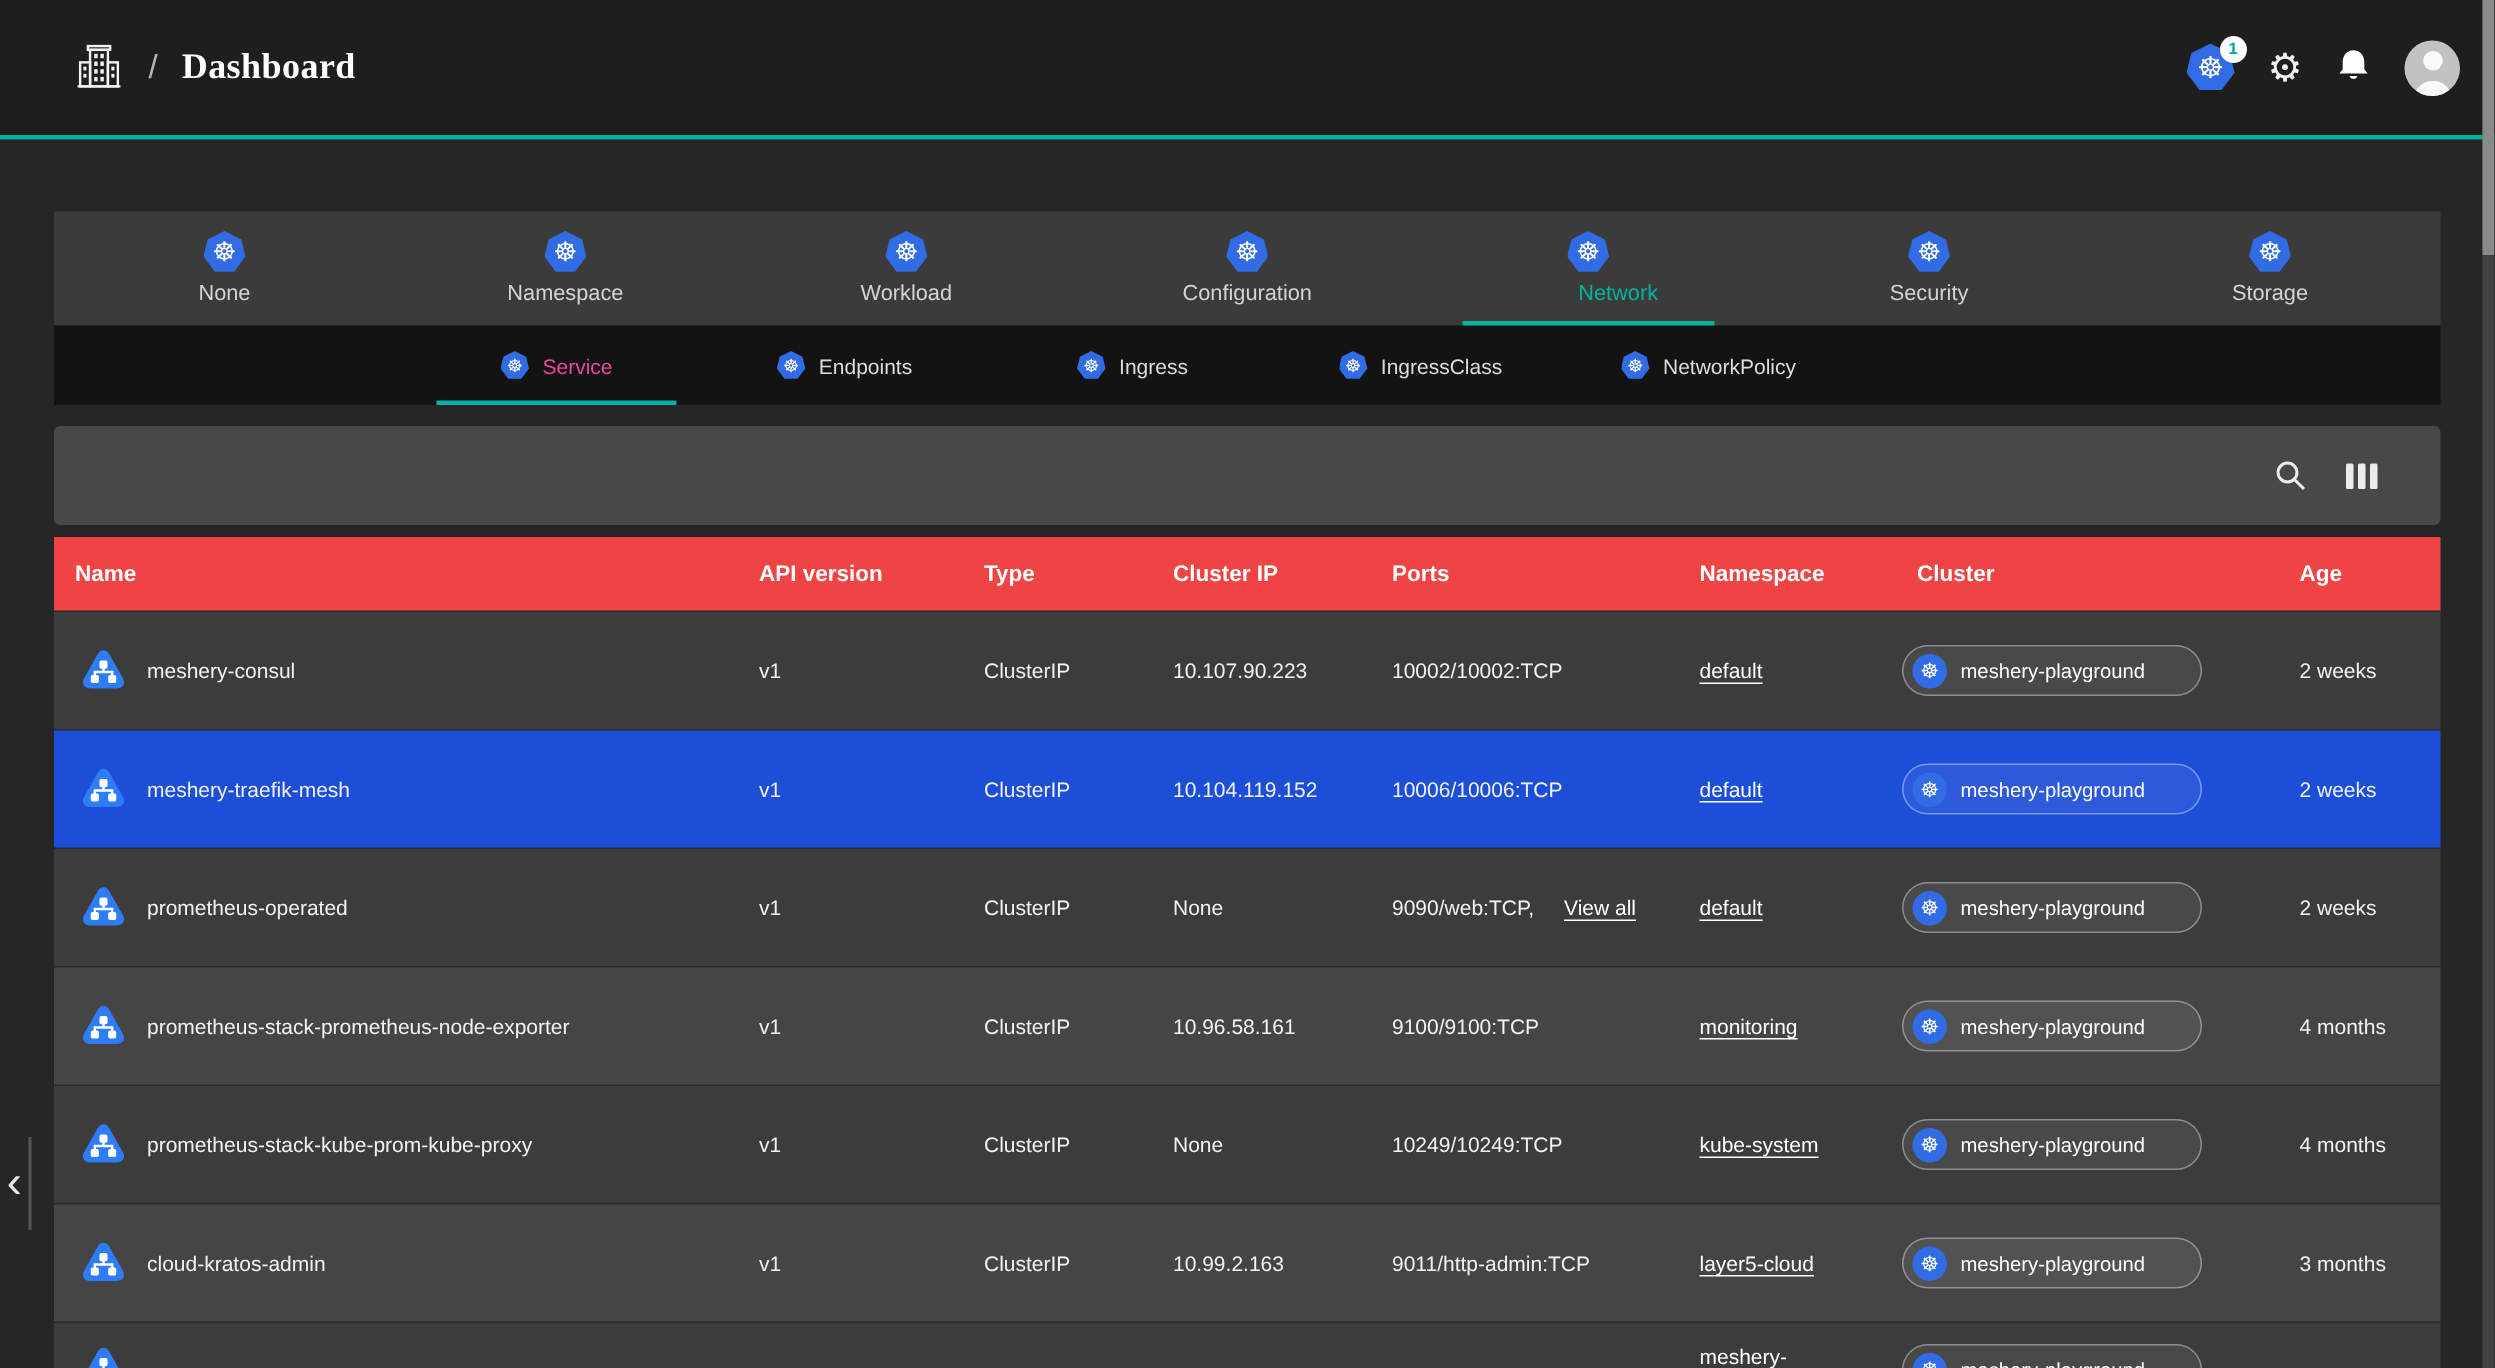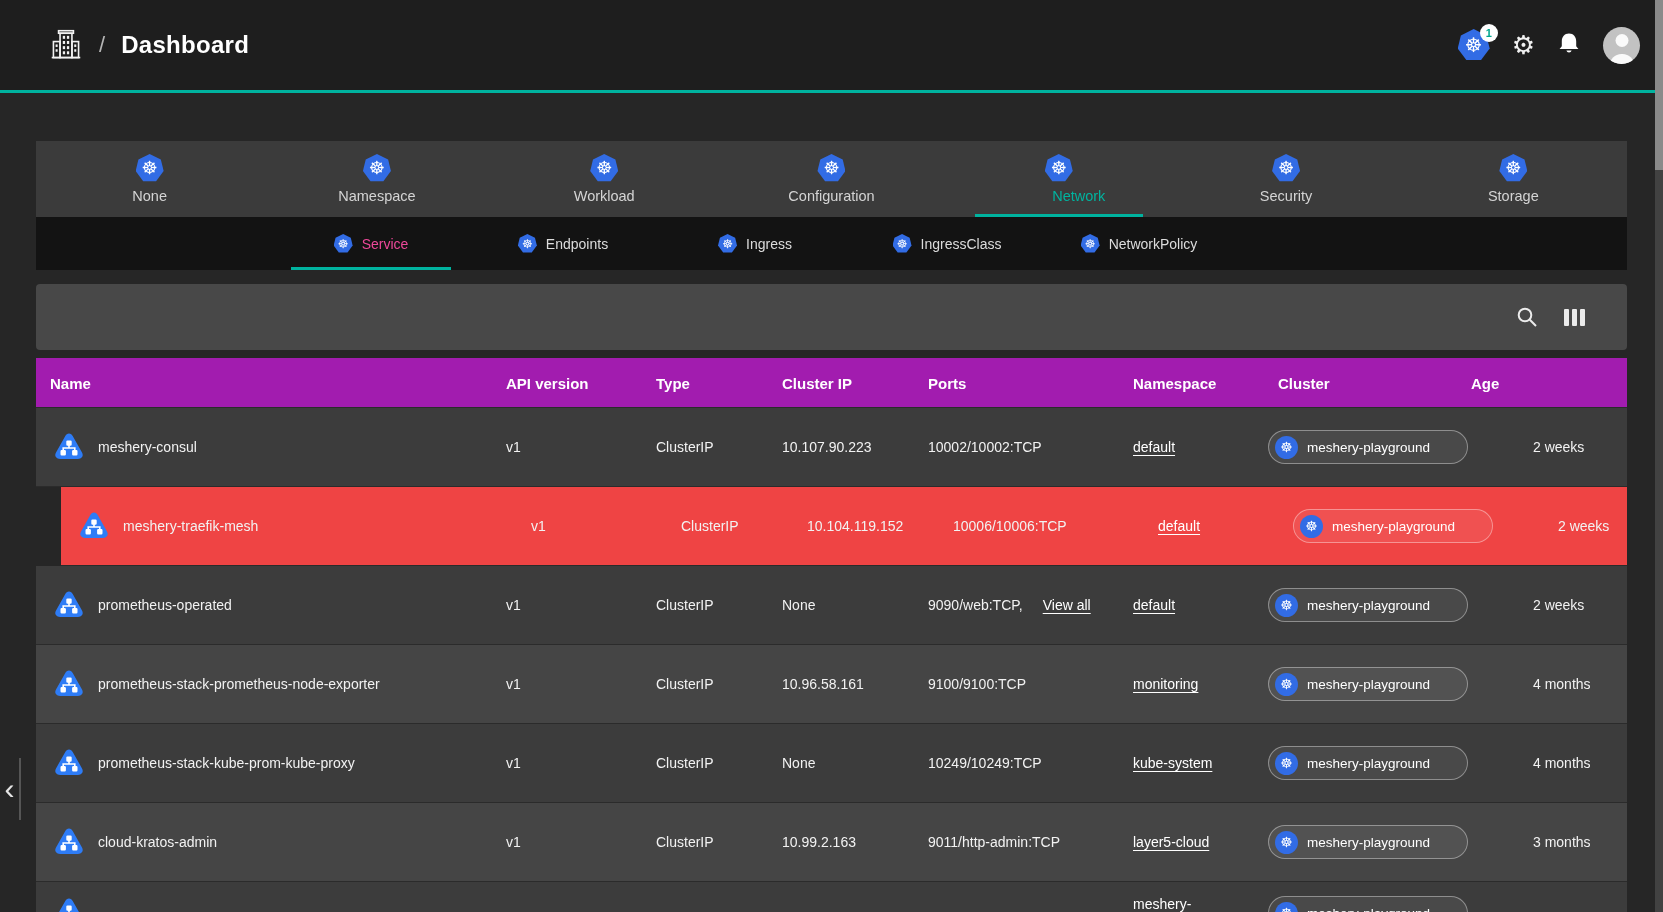--- a/index.html
+++ b/index.html
@@ -10,21 +10,21 @@
     color:#eaeaea;
   }
   
   .appbar{
     position:absolute;top:0;left:0;width:100%;height:93px;
     background:#1e1e1e;border-bottom:3px solid #00B39F;
     display:flex;align-items:center;padding:0 23px 0 51px;box-sizing:border-box;
   }
   .org-icon{width:30px;height:32px;flex:0 0 auto;}
   .crumb-sep{color:#b5b5b5;font-size:22px;margin:0 16px 0 18px;}
-  .page-title{color:#ffffff;font-size:24px;font-weight:700;letter-spacing:.3px;}
+  .page-title{color:#ffffff;font-size:24px;font-weight:700;letter-spacing:.3px;font-family:Liberation Serif, serif;}
   .appbar-right{margin-left:auto;display:flex;align-items:center;gap:22px;}
   .ctx-wrap{position:relative;width:32px;height:32px;}
   .hepta{
     background:#326CE5;display:flex;align-items:center;justify-content:center;
     clip-path:polygon(50% 0%,90% 20%,100% 61%,73% 97%,27% 97%,0% 61%,10% 20%);
     color:#fff;
   }
   .ctx-k8s{width:32px;height:32px;font-size:20px;}
   .ctx-badge{
     position:absolute;top:-5px;right:-8px;width:18px;height:18px;border-radius:50%;
@@ -71,32 +71,32 @@
   .toolbar{
     margin-top:14px;height:66px;background:#484848;border-radius:4px;
     display:flex;align-items:center;justify-content:flex-end;gap:26px;
     padding-right:42px;box-sizing:border-box;
   }
   .search-icon{width:22px;height:22px;cursor:pointer;}
   .cols-icon{display:flex;gap:2.5px;cursor:pointer;}
   .cols-icon i{width:5.5px;height:17px;background:#ececec;border-radius:1px;}
   
   .thead{
-    margin-top:8px;height:49px;background:#a21caf;position:relative;
+    margin-top:8px;height:49px;background:#ef4444;position:relative;
     border-bottom:1px solid #2b2b2b;
   }
   .thead .hcell{
     position:absolute;top:50%;transform:translateY(-50%);
     font-size:15px;font-weight:700;color:#ffffff;white-space:nowrap;
   }
   .h-name{left:14px}.h-api{left:470px}.h-type{left:620px}.h-ip{left:746px}
-  .h-ports{left:892px}.h-ns{left:1097px}.h-cluster{left:1242px}.h-age{left:1435px}
+  .h-ports{left:892px}.h-ns{left:1097px}.h-cluster{left:1242px}.h-age{left:1497px}
   .row{height:78px;position:relative;border-bottom:1px solid #2b2b2b;background:#3c3c3c;}
   .row:nth-child(even){background:#454545;}
-  .row.hovered{background:#ef4444;margin-left:25px;}
+  .row.hovered{background:#1d4ed8;}
   .cell{position:absolute;top:50%;transform:translateY(-50%);font-size:14px;color:#f2f2f2;white-space:nowrap;}
   .c-icon{left:17px;width:32px;height:32px;}
   .c-name{left:62px}.c-api{left:470px}.c-type{left:620px}.c-ip{left:746px}
   .c-ports{left:892px}.c-ns{left:1097px}.c-chip{left:1232px}.c-age{left:1497px}
   .ns-link,.view-all{color:#ffffff;text-decoration:underline;text-underline-offset:3px;cursor:pointer;text-align:center;}
   .view-all{margin-left:20px;}
   .chip{
     display:flex;align-items:center;gap:9px;height:34px;border-radius:17px;
     border:1px solid rgba(255,255,255,.38);background:rgba(255,255,255,.07);
     padding:0 22px 0 6px;box-sizing:border-box;cursor:pointer;min-width:200px;

